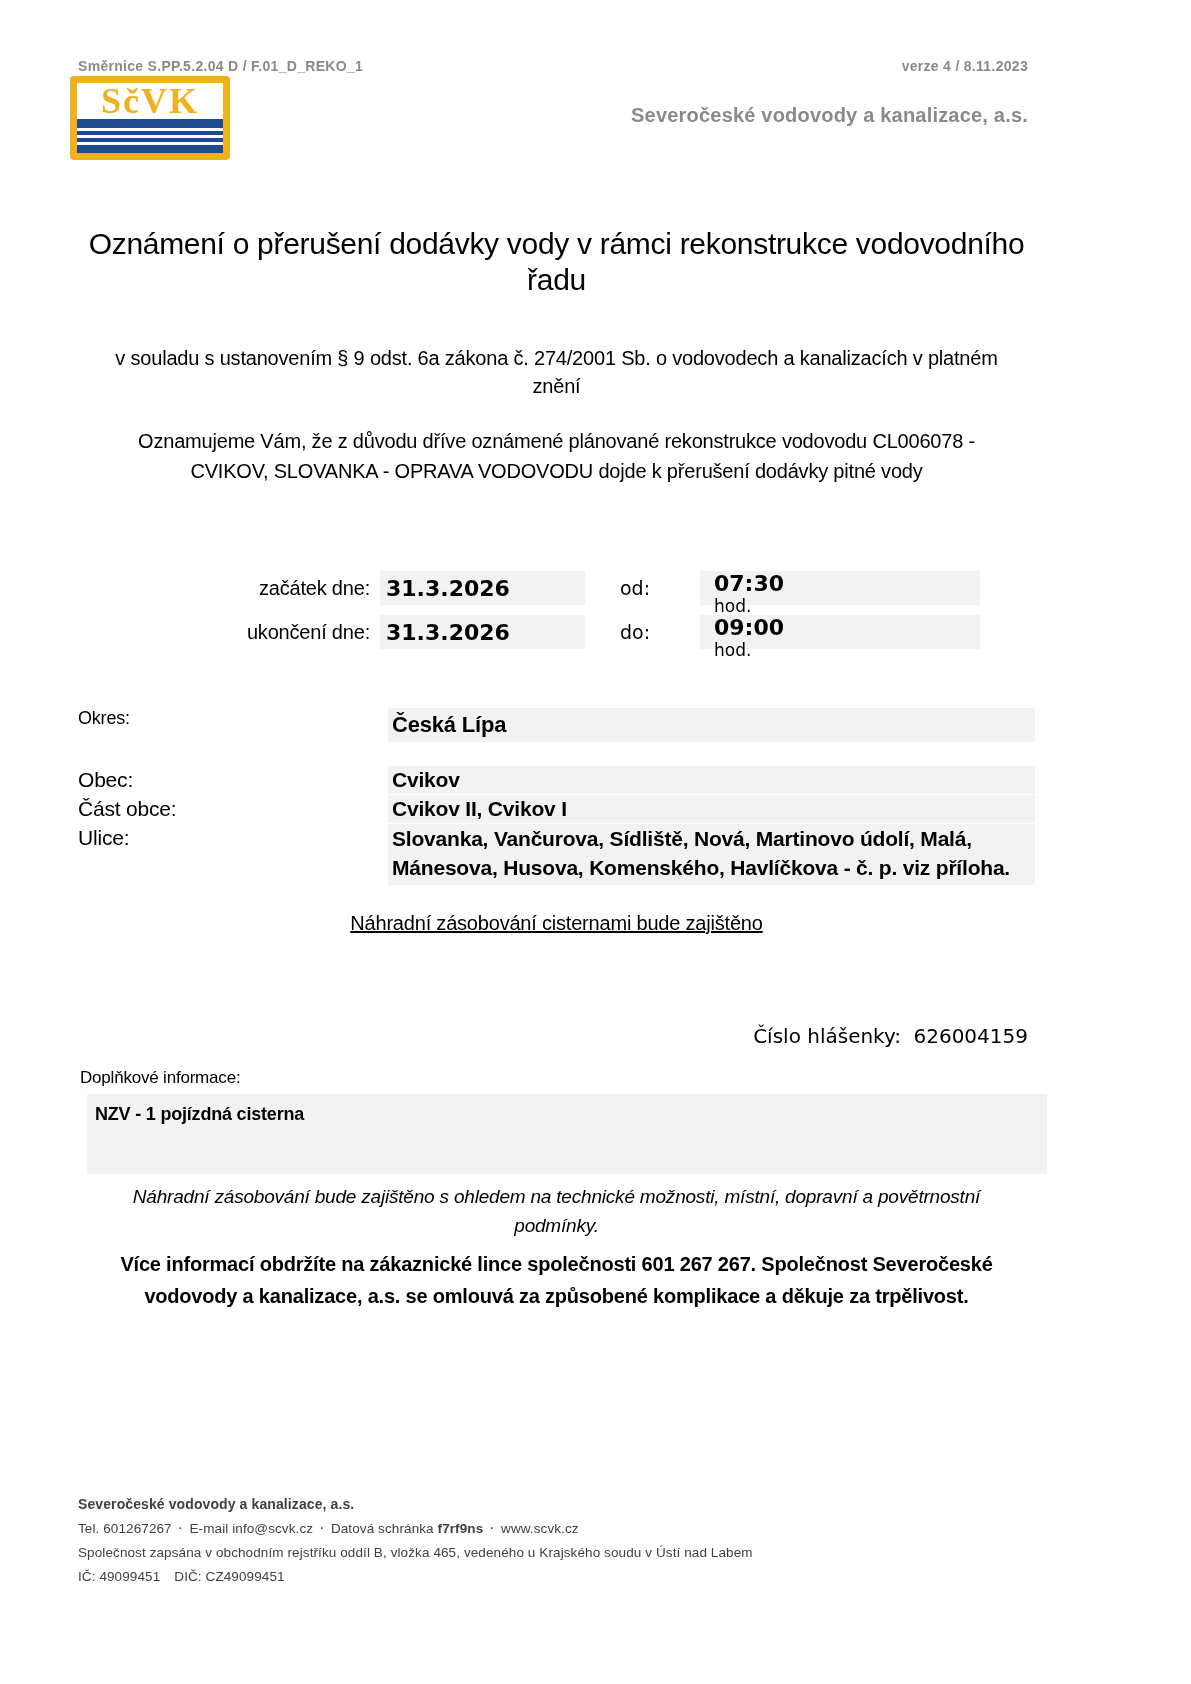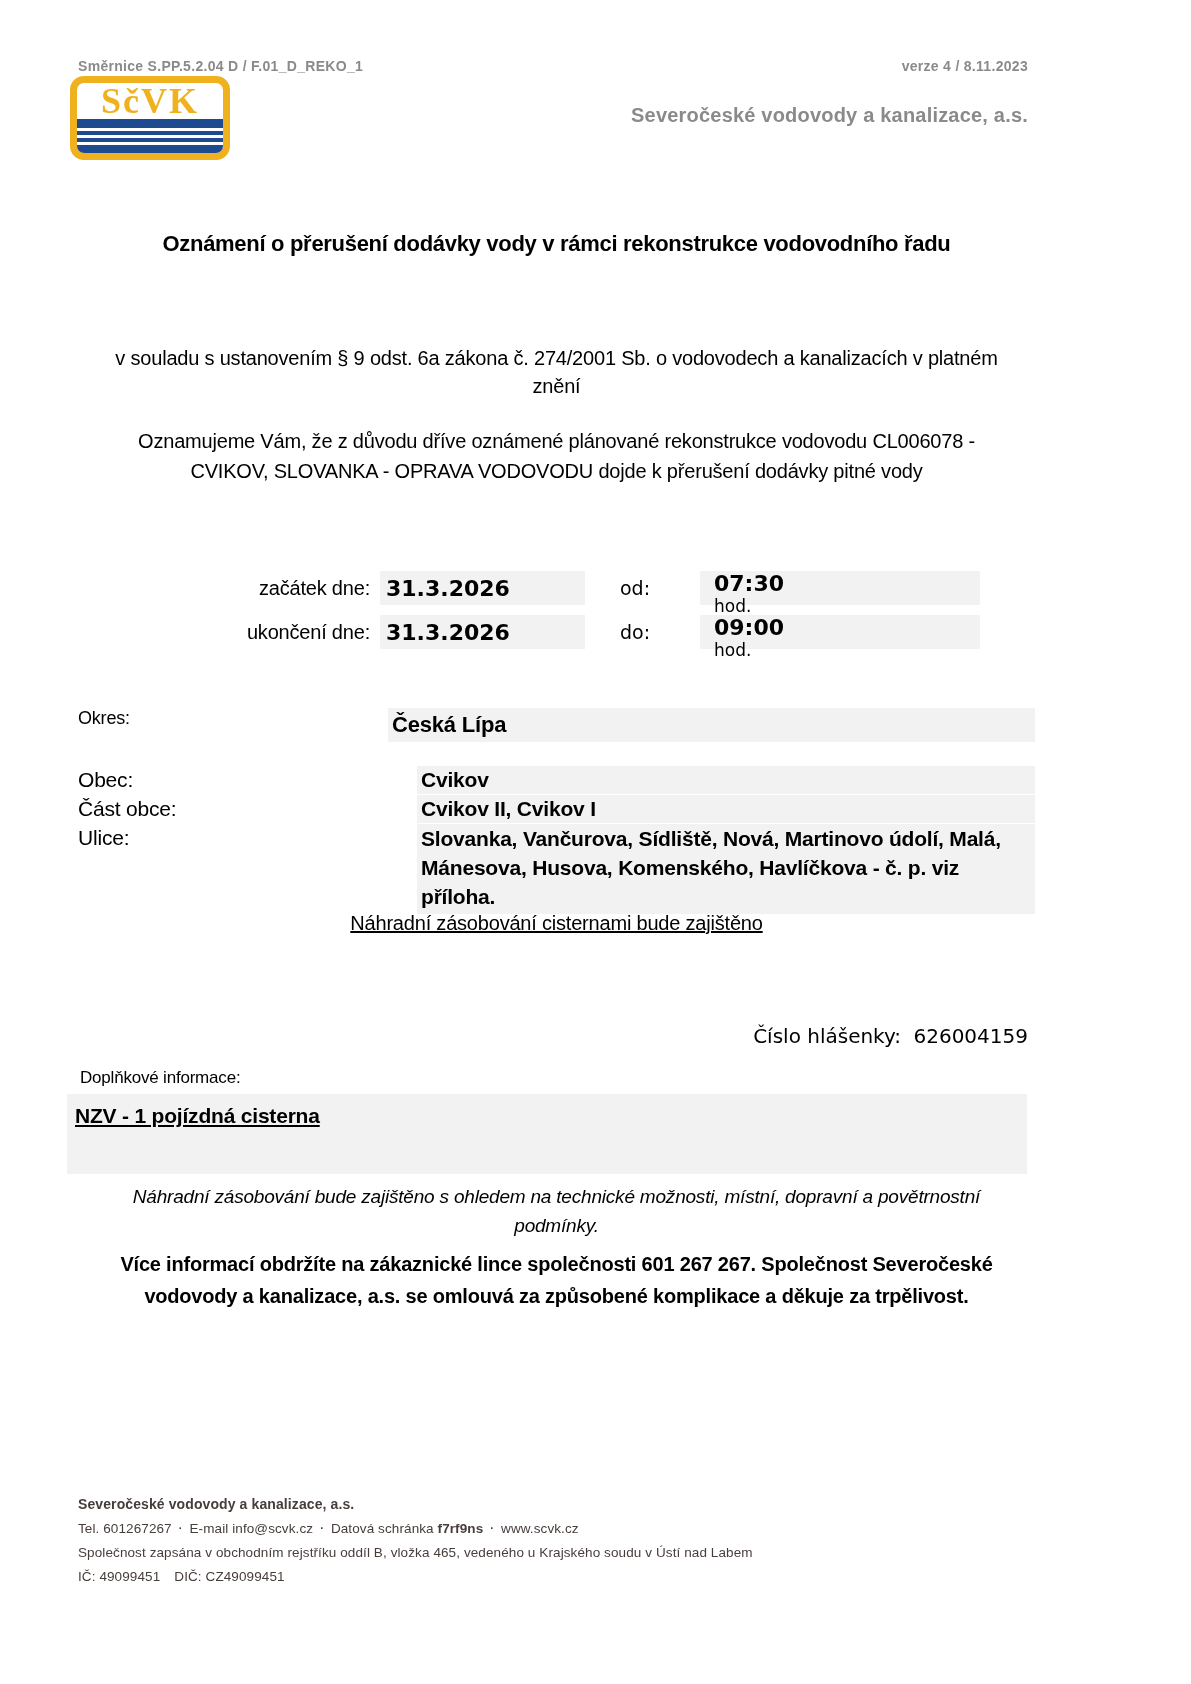--- a/index.html
+++ b/index.html
@@ -17,21 +17,21 @@
     position:absolute; top:58px; left:78px; width:950px;
     display:flex; justify-content:space-between;
     font-size:14px; font-weight:bold; color:var(--muted-gray,#8a8a8a);
     letter-spacing:0.3px;
   }
   .logo {
     position:absolute; top:76px; left:70px;
     width:146px; height:70px;
     background:#fff;
     border:7px solid var(--accent-yellow,#efb11d);
-    border-radius:14px;
+    border-radius:4px;
     display:flex; flex-direction:column; overflow:hidden;
   }
   .logo-top { flex:1; display:flex; align-items:center; justify-content:center; }
   .logo-text {
     font-family:"Liberation Serif", serif;
     font-weight:bold; font-size:36px; line-height:36px;
     color:var(--accent-yellow,#efb11d); letter-spacing:2px;
   }
   .logo-stripes { height:34px; display:flex; flex-direction:column; }
   .st-b { background:var(--accent-blue,#1e4b8f); }
@@ -41,21 +41,21 @@
   .company-line {
     position:absolute; top:104px; left:78px; width:950px;
     text-align:right;
     font-size:20px; font-weight:bold; color:var(--muted-gray,#8a8a8a);
     letter-spacing:0.2px;
   }
   
   .doc-title {
     position:absolute; top:226px; left:78px; width:957px; margin:0;
     text-align:center;
-    font-size:22px; font-weight:bold; line-height:36px;
+    font-size:30px; font-weight:normal; line-height:36px;
     letter-spacing:-0.3px;
   }
   .legal-ref {
     position:absolute; top:344px; left:98px; width:917px; margin:0;
     text-align:center; font-size:20px; line-height:28px; letter-spacing:-0.2px;
   }
   .announce {
     position:absolute; top:426px; left:98px; width:917px; margin:0;
     text-align:center; font-size:20px; line-height:30px; letter-spacing:-0.2px;
   }
@@ -81,40 +81,40 @@
   .shod  { margin-left:14px; font-family:"DejaVu Sans", sans-serif; font-size:17px; }
   
   .okres-row { position:absolute; top:708px; left:78px; width:957px; display:flex; }
   .loc-label { width:310px; font-size:18px; letter-spacing:-0.2px; }
   .loc-value {
     flex:1; background:var(--value-bg,#f2f2f2);
     font-weight:bold; font-size:22px; line-height:34px;
     padding-left:4px; letter-spacing:-0.2px;
   }
   .loc-block { position:absolute; top:766px; left:78px; width:957px; }
-  .loc-row { display:flex; margin-bottom:1px;gap:29px; }
+  .loc-row { display:flex; margin-bottom:1px; }
   .loc-row .loc-label { font-size:21px; line-height:28px; }
   .loc-row .loc-value { font-size:21px; line-height:28px; }
   .loc-row .loc-value.multiline { line-height:29px; padding-bottom:3px; }
   .substitute {
     position:absolute; top:912px; left:78px; width:957px; margin:0;
     text-align:center; font-size:20px; text-decoration:underline; letter-spacing:-0.2px;
   }
   
   .report-line {
     position:absolute; top:1024px; left:78px; width:950px; margin:0;
     text-align:right; font-family:"DejaVu Sans", sans-serif; font-size:20px;
   }
   .report-line .num { margin-left:6px; }
   .addl-label { position:absolute; top:1068px; left:80px; margin:0; font-size:17px; letter-spacing:-0.2px; }
   .nzv-box {
-    position:absolute; top:1094px; left:67px; width:960px; height:80px;
+    position:absolute; top:1094px; left:87px; width:960px; height:80px;
     background:var(--value-bg,#f2f2f2); box-sizing:border-box;
     padding:10px 8px 0 8px;
-    font-weight:bold; font-size:21px; letter-spacing:-0.2px;text-decoration:underline;
+    font-weight:bold; font-size:18px; letter-spacing:-0.2px;
   }
   .supply-note {
     position:absolute; top:1182px; left:98px; width:917px; margin:0;
     text-align:center; font-size:19px; line-height:29px; letter-spacing:-0.2px;font-style:italic;
   }
   .apology {
     position:absolute; top:1248px; left:88px; width:937px; margin:0;
     text-align:center; font-weight:bold; font-size:20px; line-height:32px; letter-spacing:-0.2px;
   }
   

